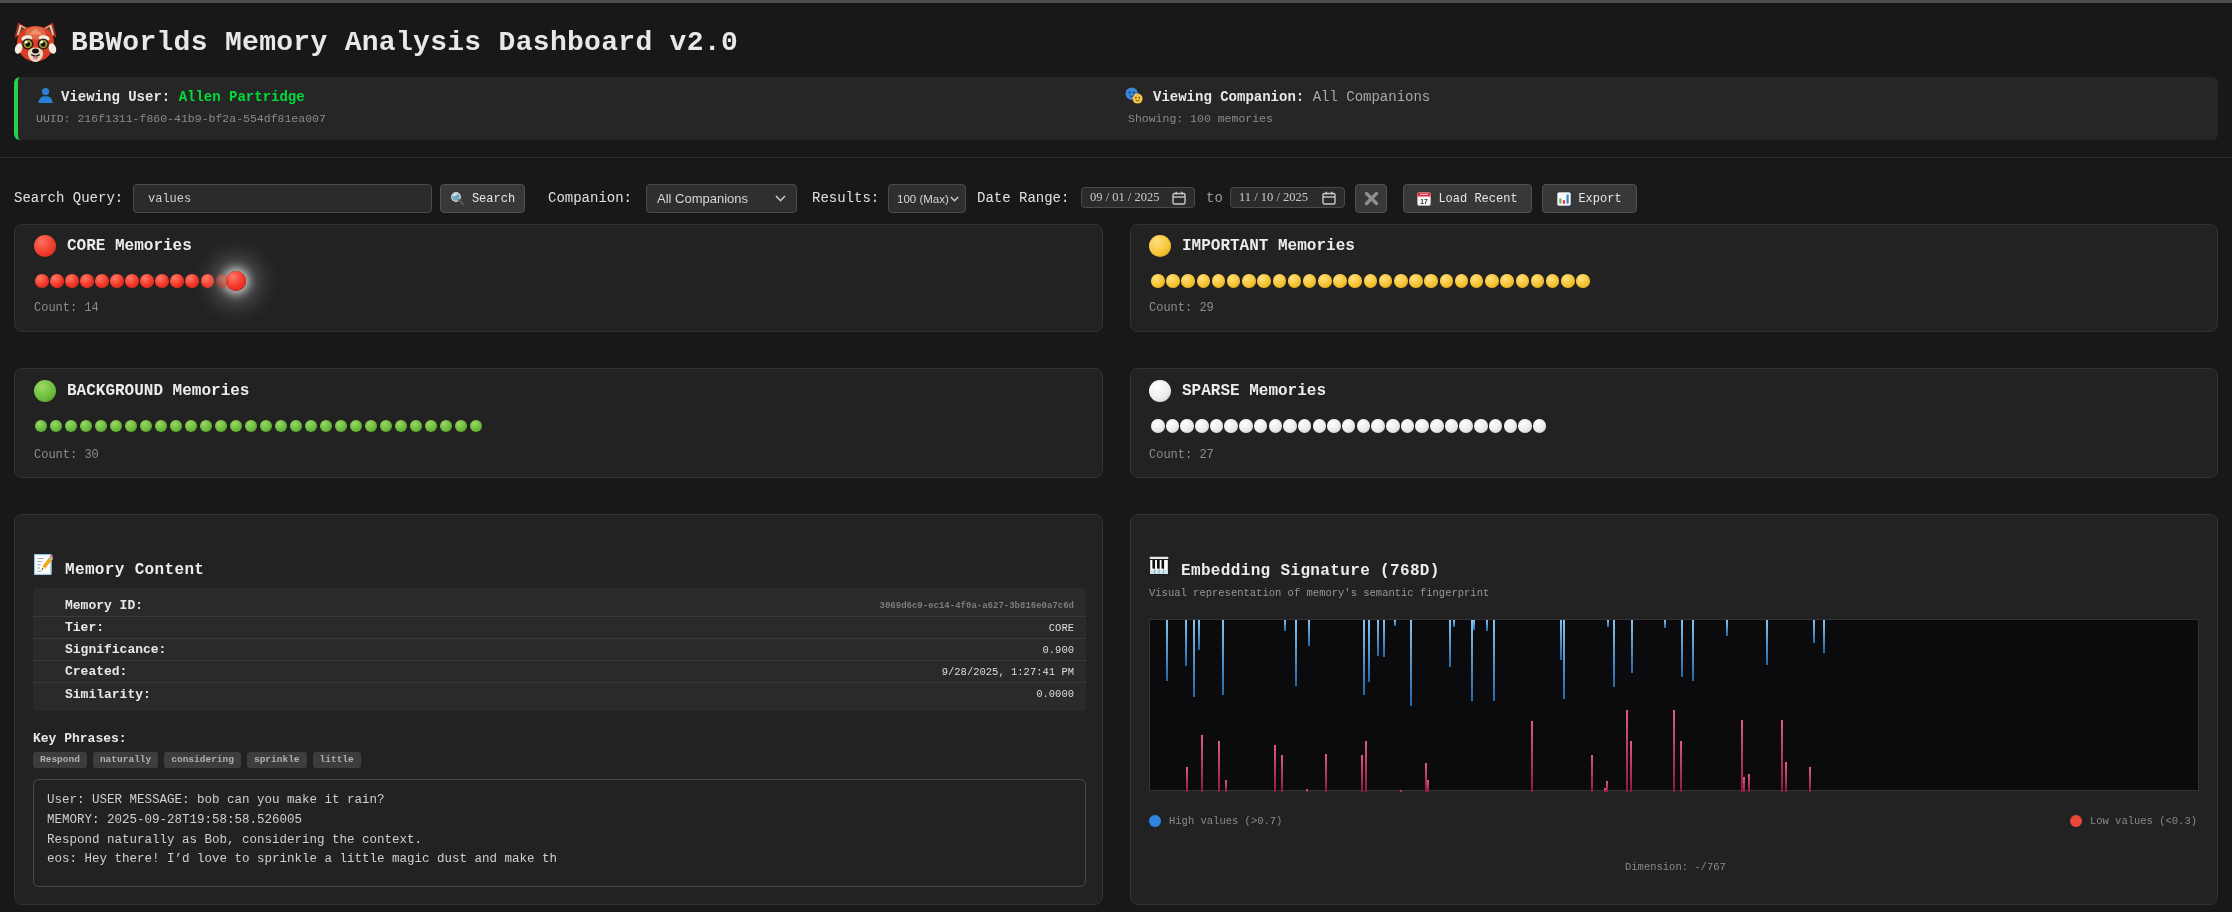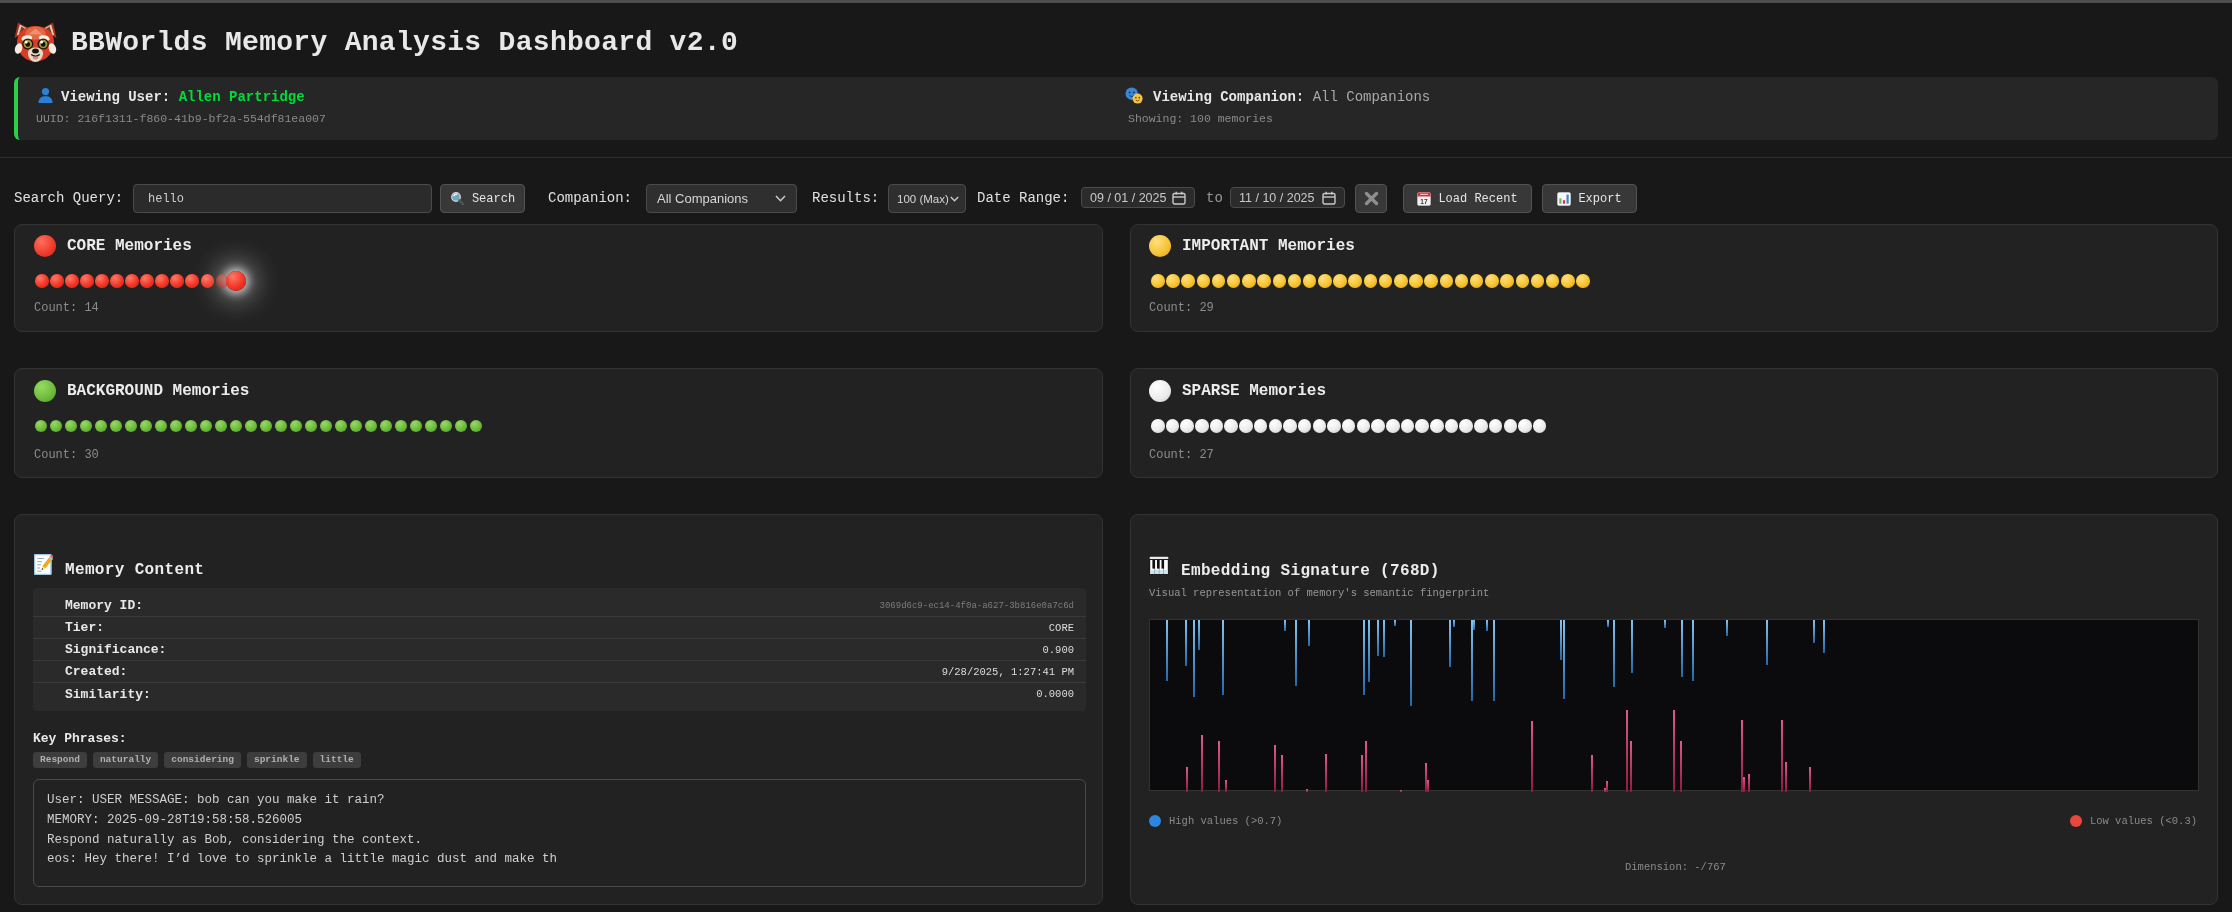--- a/index.html
+++ b/index.html
@@ -18,40 +18,40 @@
 .inp { position:absolute; top:0; height:29px; background:#2b2b2b; border:1px solid #4a4a4a;
   border-radius:4px; display:flex; align-items:center; padding:0 14px; }
 .btn { position:absolute; top:0; height:29px; background:#383838; border:1px solid #525252;
   border-radius:4px; display:flex; align-items:center; justify-content:center; gap:7px;
   font-size:12px; color:#e6e6e6; }
 .sel { position:absolute; top:0; height:29px; background:#2f2f2f; border:1px solid #4a4a4a;
   border-radius:4px; display:flex; align-items:center; padding:0 10px;
   font-family:"Liberation Sans", sans-serif; font-size:13px; color:#d6d6d6; }
 .dinp { position:absolute; top:3px; height:21px; background:#2b2b2b; border:1px solid #4a4a4a;
   border-radius:4px; display:flex; align-items:center; justify-content:space-between; padding:0 8px;
-  font-family:Liberation Sans, sans-serif; font-size:12.5px; color:#c9c9c9; }
+  font-family:Liberation Serif, serif; font-size:12.5px; color:#c9c9c9; }
 .card { position:absolute; background:#222222; border:1px solid #333; border-radius:8px; }
 .tiertitle { position:absolute; display:flex; align-items:center; gap:11px; }
 .tcirc { width:22px; height:22px; border-radius:50%; }
 .tiertitle span { font-size:16px; font-weight:bold; color:#ececec; }
 .dotrow { position:absolute; display:flex; align-items:center; }
 .dot { display:inline-block; border-radius:50%; flex:none; }
 .dr { background:radial-gradient(circle at 35% 30%, #ff7a66, #f23527 55%, #c41f12 100%); }
 .dy { background:radial-gradient(circle at 35% 30%, #ffdf7e, #f7c331 55%, #d99f10 100%); }
 .dg { background:radial-gradient(circle at 35% 30%, #97da63, #6cbb3c 55%, #4e9126 100%); }
 .dw { background:radial-gradient(circle at 35% 30%, #ffffff, #ebebeb 55%, #c6c6c6 100%); }
 .glow { box-shadow:0 0 9px 3px rgba(255,255,255,.65), 0 0 24px 12px rgba(255,255,255,.32); }
 .count { position:absolute; font-size:12px; color:#8c8c8c; }
 .cardtitle { position:absolute; display:flex; align-items:center; gap:12px; }
 .cardtitle span { font-size:16px; font-weight:bold; color:#ececec; letter-spacing:.35px;margin-top:12px; }
 #mtable { position:absolute; left:18px; top:73px; width:1053px; background:#2a2a2a; border-radius:4px; padding:7px 0 6px 0; }
 .trow { display:flex; align-items:center; height:22px; padding:0 12px 0 32px;text-align:center; }
 .tkey { font-size:13px; font-weight:bold; color:#e8e8e8; }
 .val { margin-left:auto; font-size:10.5px; color:#dcdcdc; }
-.vuuid { margin-left:auto; font-size:9px; color:#7d7d7d; }
+.vuuid { margin-left:auto; font-size:9px; color:#7d7d7d;font-weight:bold; }
 .kphead { position:absolute; left:18px; top:216px; font-size:13px; font-weight:bold; color:#e8e8e8; }
 #chips { position:absolute; left:18px; top:237px; display:flex; gap:6px;font-weight:bold; }
 .chip { background:#3d3d3d; border-radius:3px; padding:2px 7px 3px; font-size:9.5px; color:#b0b0b0; }
 #membox { position:absolute; left:18px; top:264px; width:1053px; height:108px; border:1px solid #4a4a4a;
   border-radius:6px; padding:11px 15px 11px 13px; font-size:12.5px; line-height:19.8px; color:#cfcfcf; }
 #esub { position:absolute; left:18px; top:72px; font-size:10.5px; color:#969696; }
 #echart { position:absolute; left:18px; top:104px; width:1050px; height:172px; background:#0b0b0d; border:1px solid #333; }
 .legend { position:absolute; top:300px; display:flex; align-items:center; gap:8px; font-size:10.5px; color:#8a8a8a; }
 .ldot { width:12px; height:12px; border-radius:50%; }
 </style></head>
@@ -106,21 +106,21 @@
 <path d="M10.8 13.2 Q12.6 14.8 14.4 13.2" stroke="#7a5410" stroke-width="1" fill="none"></path>
 </svg></div>
   <div class="bl1" style="left:1135px;">Viewing Companion: <span style="color:#a9a9a9;font-weight:normal;">All Companions</span></div>
   <div class="bl2" style="left:1110px;">Showing: 100 memories</div>
 </div>
 
 <div class="abs" id="sep"></div>
 <div class="abs" id="controls">
       <div class="clabel" style="left:14px;">Search Query:</div>
       <div class="inp" style="left:133px;width:299px;">
-        <span style="color:#cfcfcf;font-size:12px;">hello</span>
+        <span style="color:#cfcfcf;font-size:12px;">values</span>
       </div>
       <div class="btn" style="left:440px;width:85px;">
         <svg width="15" height="15" viewBox="0 0 15 15">
           <circle cx="6" cy="6" r="4.3" fill="#6fa7c7" stroke="#d8d8d8" stroke-width="1.2"></circle>
           <path d="M4 4.5 A2.6 2.6 0 0 1 6.5 3.2" stroke="#e9f4fa" stroke-width="1.6" fill="none" stroke-linecap="round"></path>
           <line x1="9.2" y1="9.2" x2="13.2" y2="13.2" stroke="#555" stroke-width="2.2" stroke-linecap="round"></line>
         </svg>
         <span>Search</span>
       </div>
       <div class="clabel" style="left:548px;">Companion:</div>

